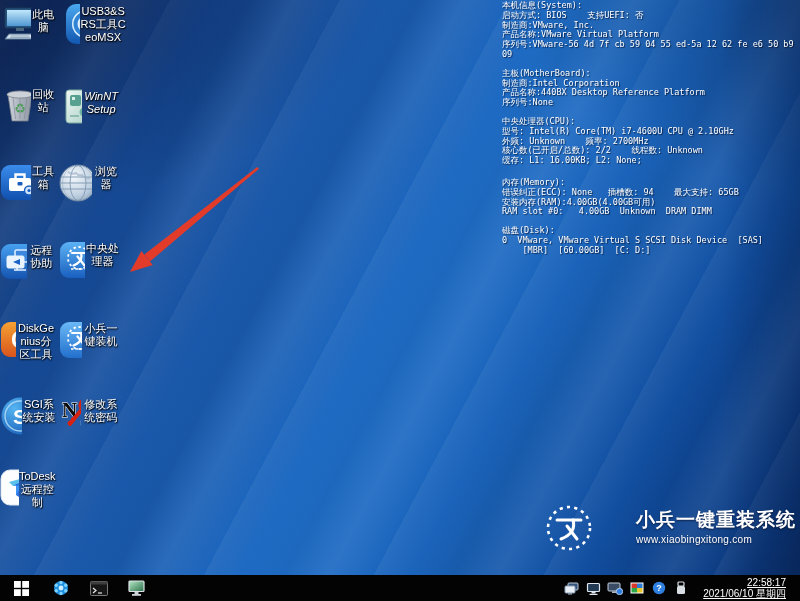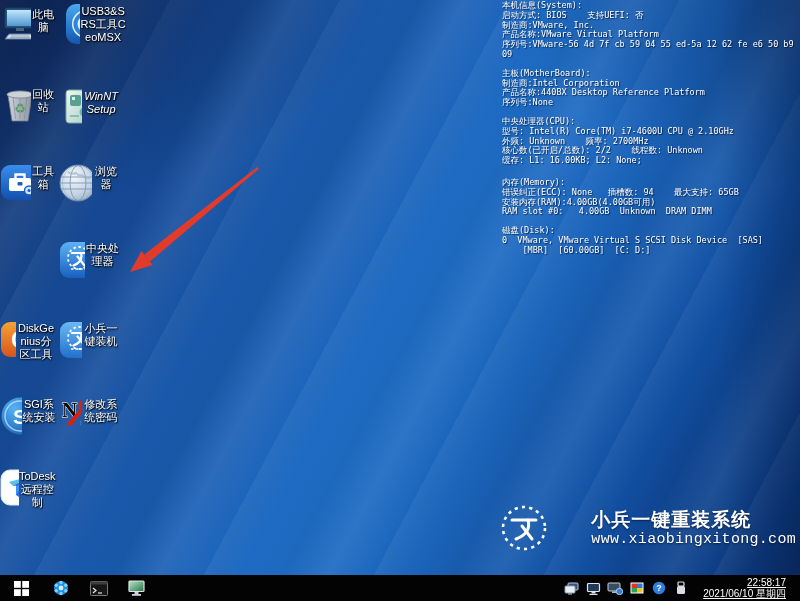--- a/index.html
+++ b/index.html
@@ -33,21 +33,21 @@
   .sblock.mem{margin-top:12px;}
 
   
   #arrow{position:absolute;left:120px;top:150px;z-index:40;}
 
   
   #watermark{position:absolute;right:4px;top:502px;display:flex;align-items:center;z-index:10;color:#fff;gap:36px;}
   #wm-text{margin-left:5px;}
   #wm-title{font-size:19px;font-weight:bold;letter-spacing:1px;line-height:22px;
     text-shadow:0 1px 2px rgba(0,0,20,.6);}
-  #wm-url{font-size:15px;line-height:17px;letter-spacing:.3px;text-shadow:0 1px 2px rgba(0,0,20,.6);font-family:Liberation Mono, monospace;}
+  #wm-url{font-size:10px;line-height:17px;letter-spacing:.3px;text-shadow:0 1px 2px rgba(0,0,20,.6);}
 
   
   #taskbar{position:absolute;left:0;bottom:0;width:800px;height:26px;background:#030303;
     display:flex;align-items:center;z-index:50;}
   .tb-btn{height:26px;display:flex;align-items:center;justify-content:center;}
   #start-button{width:42px;}
   .tb-app{width:38px;}
   #tray{margin-left:auto;display:flex;align-items:center;gap:6px;padding-right:8px;}
   .tray-ic{display:flex;align-items:center;justify-content:center;width:16px;height:18px;}
   #clock{color:#fff;font-size:10px;line-height:11px;text-align:right;padding:0 6px 0 8px;white-space:nowrap;text-decoration:underline;}
@@ -103,20 +103,36 @@
       <rect x="1" y="2" width="38" height="35" rx="9" fill="url(#tbg)"></rect>
       <path d="M15.5 15 v-3.5 h9 v3.5" fill="none" stroke="#fff" stroke-width="2.4"></path>
       <rect x="9" y="15" width="22" height="13" rx="2" fill="#fff"></rect>
       <rect x="17.5" y="19" width="5" height="3.5" rx="1" fill="#1a5cbe"></rect>
       <circle cx="29" cy="27.5" r="4.5" fill="#cfe4ff" stroke="#1a5cbe" stroke-width="1.4"></circle>
       <circle cx="29" cy="27.5" r="1.5" fill="#1a5cbe"></circle>
     </svg>
     <div class="lbl">工具箱</div>
   </div>
 
+  <div class="dicon" style="left:0px;top:242px;width:56px;">
+    <svg class="ic" width="40" height="38">
+      <defs>
+          <linearGradient id="rag" x1="0" y1="0" x2="0" y2="1">
+        <stop offset="0" stop-color="#47a0f0"></stop>
+            <stop offset="1" stop-color="#1454b0"></stop>
+          </linearGradient>
+        </defs>
+      <rect x="1" y="2" width="38" height="35" rx="9" fill="url(#rag)"></rect>
+      <rect x="15" y="8" width="17" height="12" rx="1.5" fill="#3c87dd" stroke="#dcecff" stroke-width="1.6"></rect>
+      <rect x="7" y="14" width="17" height="12" rx="1.5" fill="#eaf4ff" stroke="#eaf4ff"></rect>
+      <path d="M20 17 L13 20 L20 23 Z" fill="#1a62c4"></path>
+      <path d="M14 28 h12 M17 26 v2" stroke="#eaf4ff" stroke-width="1.6"></path>
+    </svg>
+    <div class="lbl">远程协助</div>
+  </div>
 
   <div class="dicon" style="left:0px;top:320px;width:56px;">
     <svg class="ic" width="40" height="38">
       <defs>
           <linearGradient id="dgg" x1="0" y1="0" x2="0" y2="1">
         <stop offset="0" stop-color="#f6a233"></stop>
             <stop offset="1" stop-color="#d8541d"></stop>
           </linearGradient>
         </defs>
       <rect x="1" y="2" width="38" height="35" rx="9" fill="url(#dgg)"></rect>

